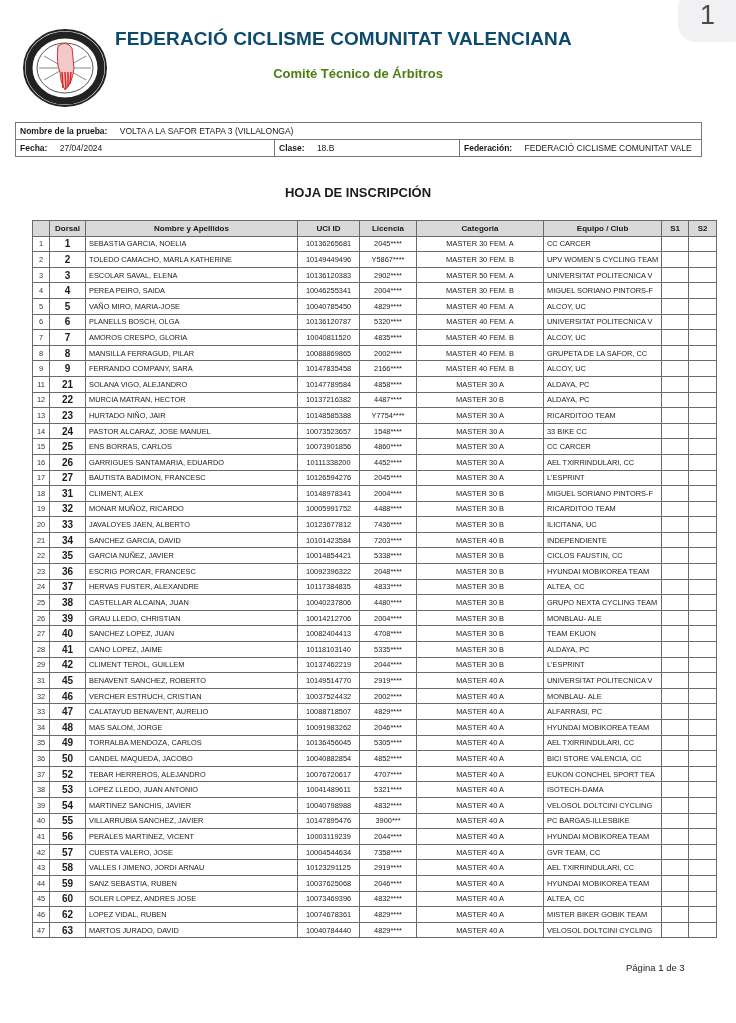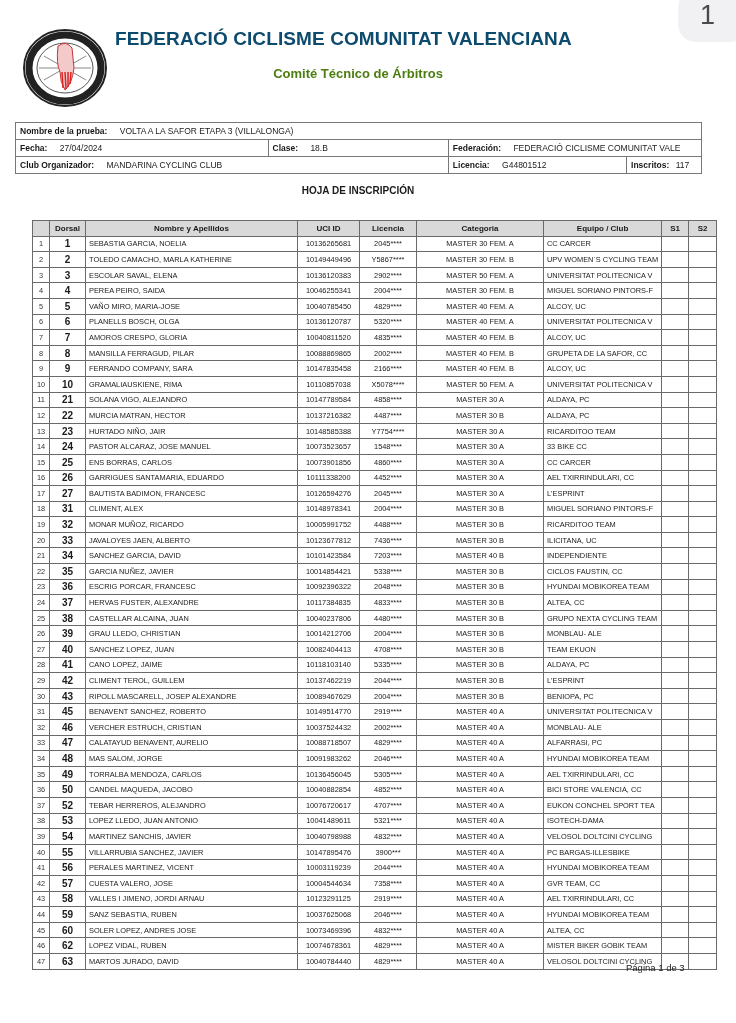--- a/index.html
+++ b/index.html
@@ -4,21 +4,21 @@
 <style>
   html,body{margin:0;padding:0;background:#ffffff;}
   body{width:736px;height:1023px;position:relative;overflow:hidden;font-family:"Liberation Sans",sans-serif;color:#1a1a1a;}
   .page-badge{position:absolute;right:-12px;top:-10px;width:70px;height:52px;background:#f1f1f3;border-radius:18px;font-size:27px;color:#4a4a4a;text-align:left;padding-left:22px;box-sizing:border-box;line-height:50px;}
   .logo{position:absolute;left:22px;top:28px;width:86px;height:80px;}
   .org-title{position:absolute;left:115px;top:28px;font-size:19px;font-weight:bold;letter-spacing:0.1px;color:#0c4a6e;}
   .committee{position:absolute;left:0;width:716px;top:66px;text-align:center;font-size:13px;font-weight:bold;color:#4d7c0f;}
   .info{position:absolute;left:15px;top:122px;width:687px;border:1px solid #777;border-collapse:collapse;font-size:8.5px;}
   .info td{border:1px solid #777;height:16px;padding:0 4px;white-space:nowrap;overflow:hidden;}
   .info .lbl{font-weight:bold;margin-right:10px;}
-  .sheet-title{position:absolute;left:0;width:716px;top:185px;text-align:center;font-size:10px;font-weight:bold;}
+  .sheet-title{position:absolute;left:0;width:716px;top:185px;text-align:center;font-size:13px;font-weight:bold;}
   .grid{position:absolute;left:32px;top:220px;border-collapse:collapse;font-size:7.4px;table-layout:fixed;}
   .grid th,.grid td{border:1px solid #6a6a6a;height:14.6px;padding:0 3px;white-space:nowrap;overflow:hidden;}
   .grid th{background:#d9d9d9;font-weight:bold;font-size:8px;text-align:center;}
   .grid td.c{text-align:center;}
   .grid td.dors{font-weight:bold;font-size:10px;text-align:center;}
   .grid td.idx{text-align:center;color:#333;}
   .footer{position:absolute;left:626px;top:962px;font-size:9.5px;color:#222;}
 </style>
 </head>
 <body>
@@ -52,34 +52,20 @@
       <span class="lbl">Fecha:</span>
       <span>27/04/2024</span>
     </td>
     <td style="width:176px">
       <span class="lbl">Clase:</span>
       <span>18.B</span>
     </td>
     <td colspan="2">
       <span class="lbl">Federación:</span>
       <span>FEDERACIÓ CICLISME COMUNITAT VALE</span>
-    </td>
-  </tr>
-  <tr>
-    <td colspan="2">
-      <span class="lbl">Club Organizador:</span>
-      <span>MANDARINA CYCLING CLUB</span>
-    </td>
-    <td style="width:170px">
-      <span class="lbl">Licencia:</span>
-      <span>G44801512</span>
-    </td>
-    <td style="width:66px">
-      <span class="lbl" style="margin-right:4px">Inscritos:</span>
-      <span>117</span>
     </td>
   </tr>
 </tbody>
   </table>
 
 <div class="sheet-title">HOJA DE INSCRIPCIÓN</div>
 
 <table class="grid">
   <colgroup>
     <col style="width:17px">
@@ -199,31 +185,20 @@
         <td class="dors">9</td>
         <td>FERRANDO COMPANY, SARA</td>
         <td class="c">10147835458</td>
         <td class="c">2166****</td>
         <td class="c">MASTER 40 FEM. B</td>
         <td>ALCOY, UC</td>
         <td></td>
         <td></td>
       </tr>
       <tr>
-        <td class="idx">10</td>
-        <td class="dors">10</td>
-        <td>GRAMALIAUSKIENE, RIMA</td>
-        <td class="c">10110857038</td>
-        <td class="c">X5078****</td>
-        <td class="c">MASTER 50 FEM. A</td>
-        <td>UNIVERSITAT POLITECNICA V</td>
-        <td></td>
-        <td></td>
-      </tr>
-      <tr>
         <td class="idx">11</td>
         <td class="dors">21</td>
         <td>SOLANA VIGO, ALEJANDRO</td>
         <td class="c">10147789584</td>
         <td class="c">4858****</td>
         <td class="c">MASTER 30 A</td>
         <td>ALDAYA, PC</td>
         <td></td>
         <td></td>
       </tr>
@@ -419,31 +394,20 @@
         <td class="dors">42</td>
         <td>CLIMENT TEROL, GUILLEM</td>
         <td class="c">10137462219</td>
         <td class="c">2044****</td>
         <td class="c">MASTER 30 B</td>
         <td>L'ESPRINT</td>
         <td></td>
         <td></td>
       </tr>
       <tr>
-        <td class="idx">30</td>
-        <td class="dors">43</td>
-        <td>RIPOLL MASCARELL, JOSEP ALEXANDRE</td>
-        <td class="c">10089467629</td>
-        <td class="c">2004****</td>
-        <td class="c">MASTER 30 B</td>
-        <td>BENIOPA, PC</td>
-        <td></td>
-        <td></td>
-      </tr>
-      <tr>
         <td class="idx">31</td>
         <td class="dors">45</td>
         <td>BENAVENT SANCHEZ, ROBERTO</td>
         <td class="c">10149514770</td>
         <td class="c">2919****</td>
         <td class="c">MASTER 40 A</td>
         <td>UNIVERSITAT POLITECNICA V</td>
         <td></td>
         <td></td>
       </tr>

